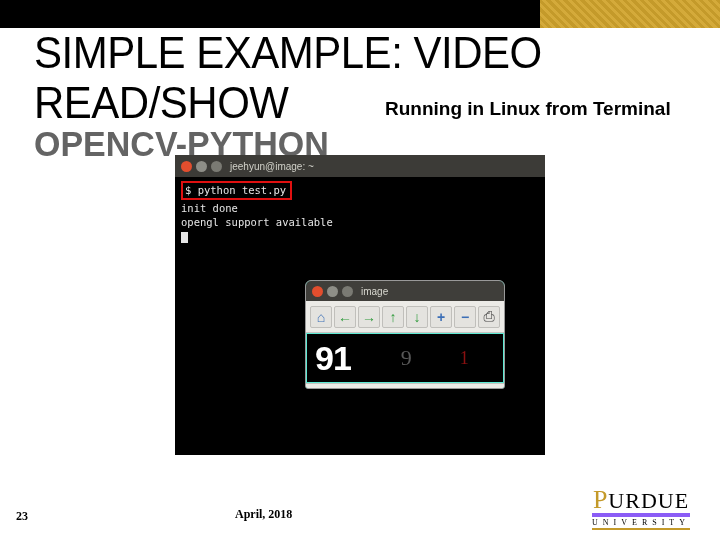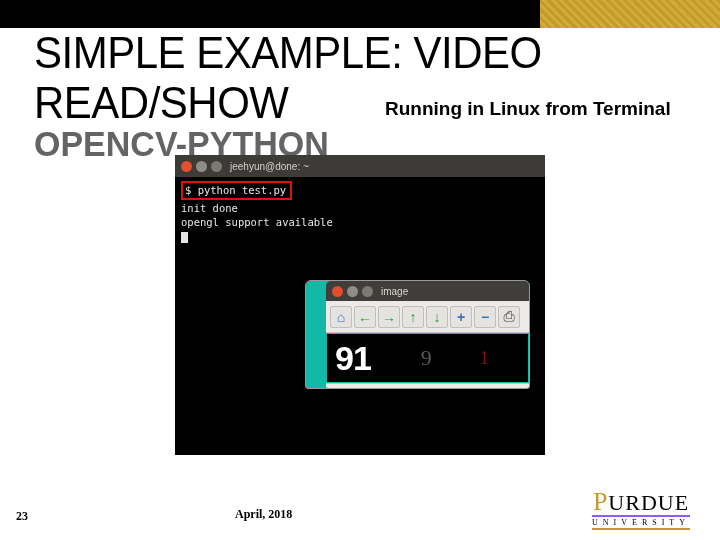--- a/index.html
+++ b/index.html
@@ -101,26 +101,25 @@
     width: 7px; height: 11px;
     background: #e6e6e6;
     margin-top: 2px;
   }
 
   
   .img-window {
     position: absolute;
     left: 130px;
     top: 125px;
-    width: 225px;
-    background: #14b8a6;
+    width: 200px;
+    background: #5eead4;
     border: 1px solid #999;
     border-radius: 6px 6px 3px 3px;
     box-shadow: 2px 2px 6px rgba(0,0,0,.35);
-    padding-left: 20px;
   }
   .img-titlebar {
     height: 20px;
     background: #3f3e3a;
     border-radius: 5px 5px 0 0;
     display: flex;
     align-items: center;
     gap: 4px;
     padding-left: 6px;
     font-size: 10px;
@@ -216,41 +215,41 @@
   }
   .purdue-word .gold {
     color: #c49a2a;
     font-size: 26px;
   }
   .purdue-sub {
     font-family: Georgia, serif;
     font-size: 8px;
     color: #000;
     letter-spacing: 5px;
-    border-top: 2px solid #8b5cf6;
+    border-top: 4px solid #8b5cf6;
     border-bottom: 2px solid #c49a2a;
     padding: 1px 0;
     margin-top: -2px;
   }
 </style>
 </head>
 <body>
 
 <div class="top-bar"></div>
 
 <h1 class="title">SIMPLE EXAMPLE: VIDEO READ/SHOW</h1>
 <h2 class="subtitle">OPENCV-PYTHON</h2>
 <div class="running-note">Running in Linux from Terminal</div>
 
 <div class="screenshot">
   <div class="term-titlebar">
     <span class="tb-circle c-close"></span>
     <span class="tb-circle c-min"></span>
     <span class="tb-circle c-max"></span>
-    <span class="tb-label">jeehyun@done: ~</span>
+    <span class="tb-label">jeehyun@image: ~</span>
   </div>
   <div class="term-body">
     <span class="cmd-highlight">
       <span>$ </span><span>python test.py</span>
     </span><br>
     <span>init done</span><br>
     <span>opengl support available</span><br>
     <span class="cursor-block"></span>
   </div>
 

